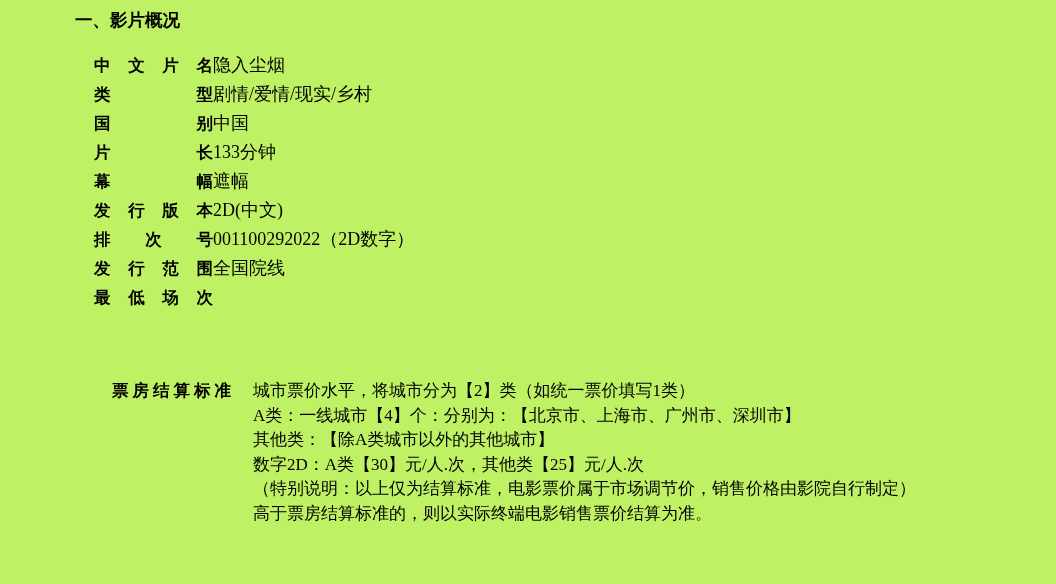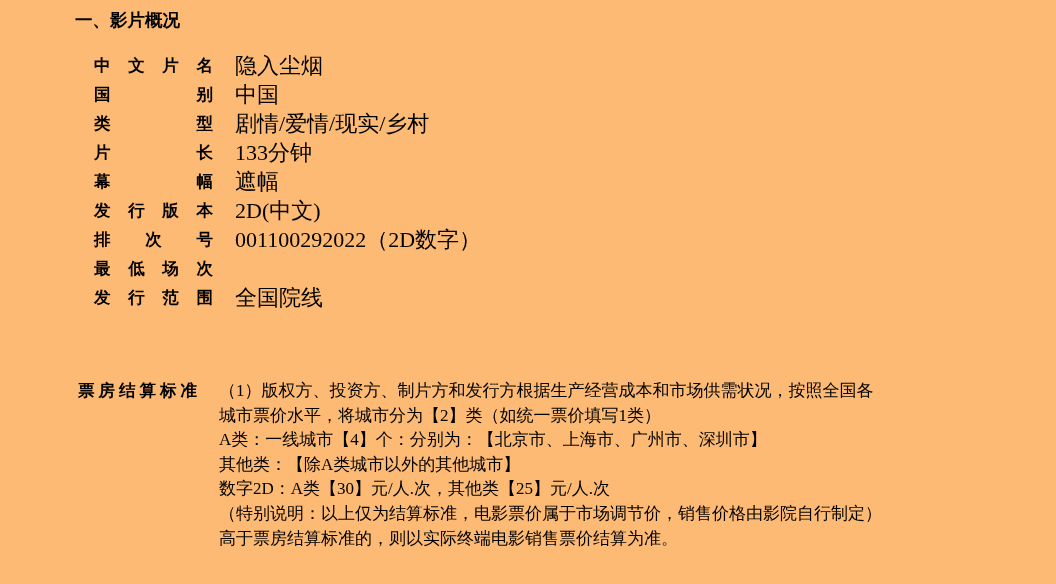--- a/index.html
+++ b/index.html
@@ -9,21 +9,21 @@
     height: 584px;
     background: #ffffff;
     color: #000000;
     font-family: "Liberation Serif", serif;
     overflow: hidden;
   }
   .doc {
     position: relative;
     width: 1056px;
     height: 584px;
-    background: #fdba74;
+    background: #bef264;
   }
   .section-title {
     position: absolute;
     left: 75px;
     top: 9px;
     font-family: "Liberation Sans", sans-serif;
     font-weight: bold;
     font-size: 17.5px;
     line-height: 23px;
     white-space: nowrap;
@@ -45,27 +45,26 @@
     font-weight: bold;
     font-size: 16.5px;
     text-align: justify;
     text-align-last: justify;
     -moz-text-align-last: justify;
     text-justify: inter-character;
     vertical-align: top;
   }
   .val {
     display: inline-block;
-    margin-left: 22px;
-    font-size: 22px;
+    font-size: 18px;
     vertical-align: top;
   }
   .settle {
     position: absolute;
-    left: 78px;
+    left: 112px;
     top: 379px;
     display: flex;
     align-items: flex-start;
   }
   .settle .lbl {
     flex: none;
     line-height: 24.6px;
   }
   .para {
     margin-left: 22px;
@@ -80,49 +79,48 @@
 
 <div class="doc">
 
   <div class="section-title">一、影片概况</div>
 
   <div class="rows">
     <div class="row">
       <span class="lbl">中文片名</span><span class="val">隐入尘烟</span>
     </div>
     <div class="row">
-      <span class="lbl">国别</span><span class="val">中国</span>
+      <span class="lbl">类型</span><span class="val">剧情/爱情/现实/乡村</span>
     </div>
     <div class="row">
-      <span class="lbl">类型</span><span class="val">剧情/爱情/现实/乡村</span>
+      <span class="lbl">国别</span><span class="val">中国</span>
     </div>
     <div class="row">
       <span class="lbl">片长</span><span class="val">133分钟</span>
     </div>
     <div class="row">
       <span class="lbl">幕幅</span><span class="val">遮幅</span>
     </div>
     <div class="row">
       <span class="lbl">发行版本</span><span class="val">2D(中文)</span>
     </div>
     <div class="row">
       <span class="lbl">排次号</span><span class="val">001100292022（2D数字）</span>
     </div>
     <div class="row">
-      <span class="lbl">最低场次</span><span class="val"></span>
+      <span class="lbl">发行范围</span><span class="val">全国院线</span>
     </div>
     <div class="row">
-      <span class="lbl">发行范围</span><span class="val">全国院线</span>
+      <span class="lbl">最低场次</span><span class="val"></span>
     </div>
   </div>
 
   <div class="settle">
     <span class="lbl">票房结算标准</span>
     <div class="para">
-      <div class="pline">（1）版权方、投资方、制片方和发行方根据生产经营成本和市场供需状况，按照全国各</div>
       <div class="pline">城市票价水平，将城市分为【2】类（如统一票价填写1类）</div>
       <div class="pline">A类：一线城市【4】个：分别为：【北京市、上海市、广州市、深圳市】</div>
       <div class="pline">其他类：【除A类城市以外的其他城市】</div>
       <div class="pline">数字2D：A类【30】元/人.次，其他类【25】元/人.次</div>
       <div class="pline">（特别说明：以上仅为结算标准，电影票价属于市场调节价，销售价格由影院自行制定）</div>
       <div class="pline">高于票房结算标准的，则以实际终端电影销售票价结算为准。</div>
     </div>
   </div>
 
 </div>

